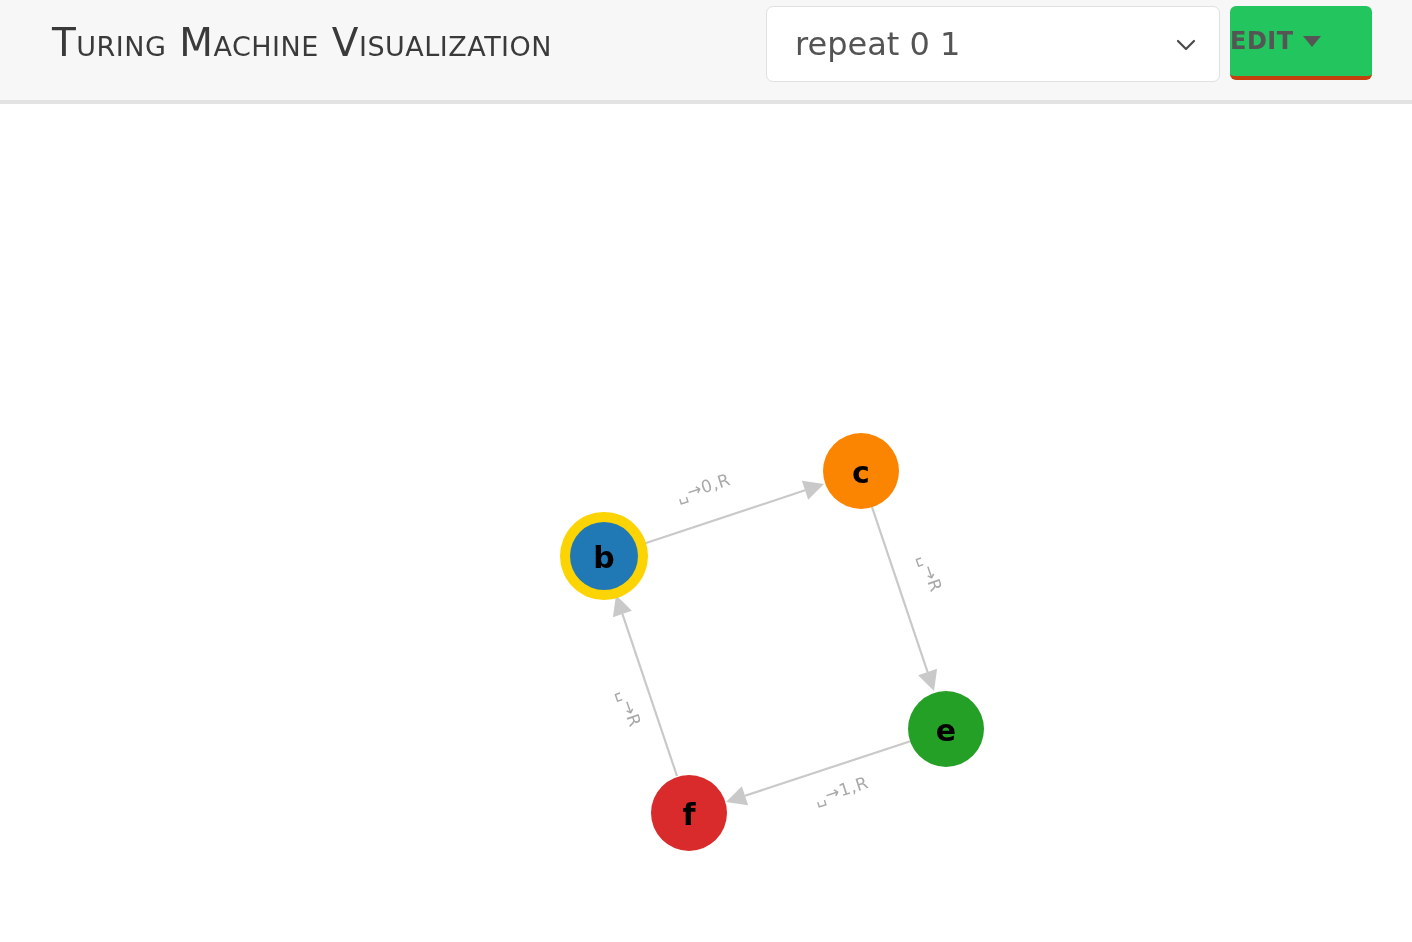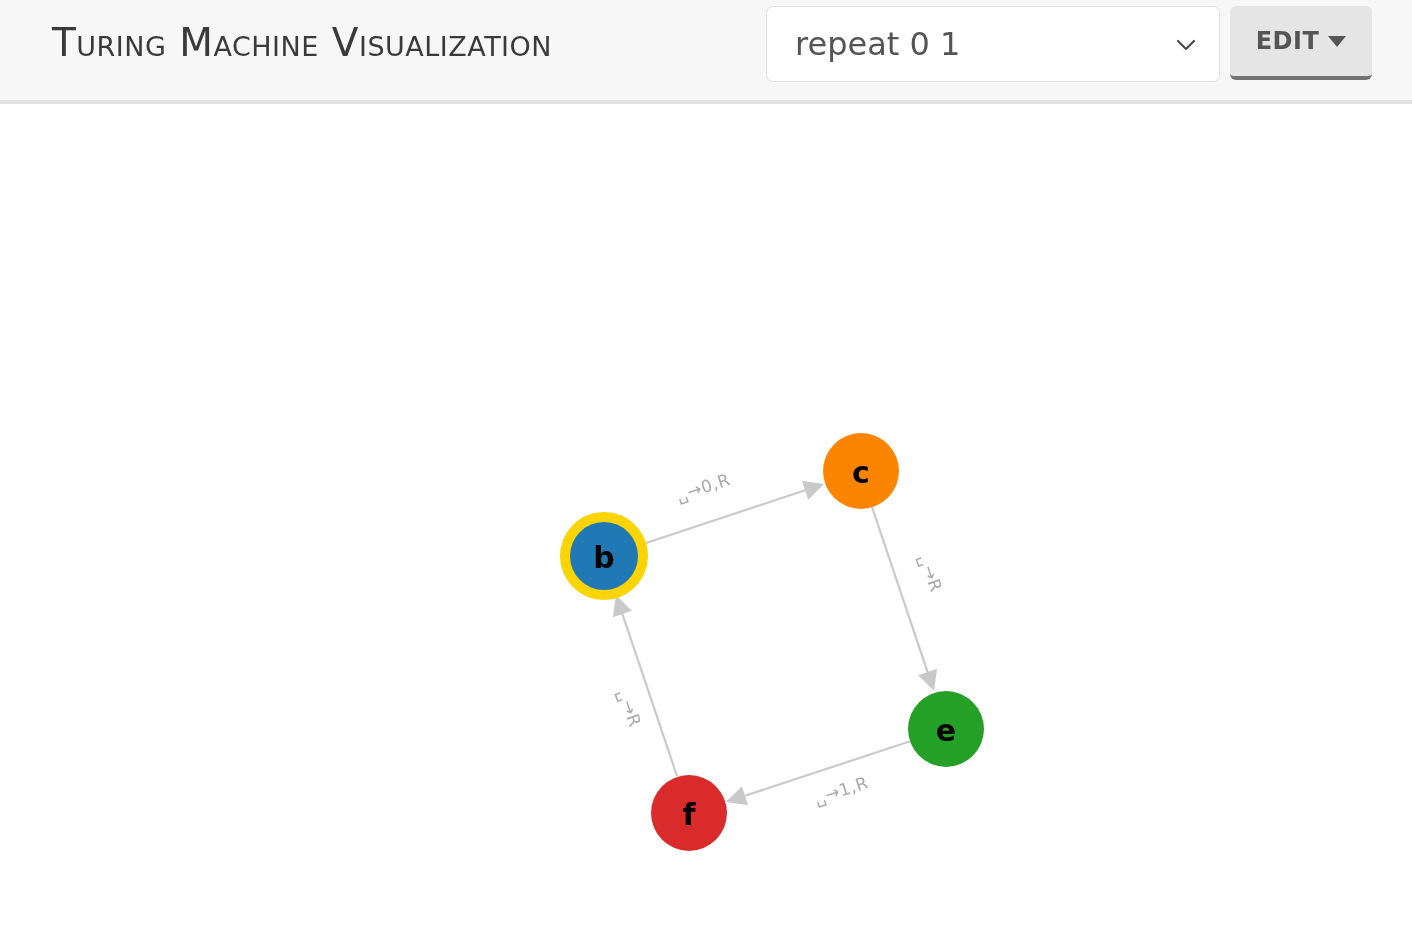--- a/index.html
+++ b/index.html
@@ -82,30 +82,29 @@
     pointer-events: none;
   }
   #machine-select-chevron svg { display: block; }
 
   #edit-button {
     position: absolute;
     left: 1230px;
     top: 6px;
     width: 142px;
     height: 74px;
-    background: #e5e5e5;
+    background: #22c55e;
     border: none;
-    border-bottom: 4px solid #737373;
+    border-bottom: 4px solid #c2410c;
     border-radius: 6px;
     box-sizing: border-box;
     cursor: pointer;
     padding: 0;
     display: flex;
     align-items: center;
-    justify-content: center;
   }
   #edit-button-label {
     font-family: "DejaVu Sans", sans-serif;
     font-size: 24px;
     font-weight: bold;
     color: #555555;
     letter-spacing: 0.5px;
   }
   #edit-button-caret {
     margin-left: 9px;

